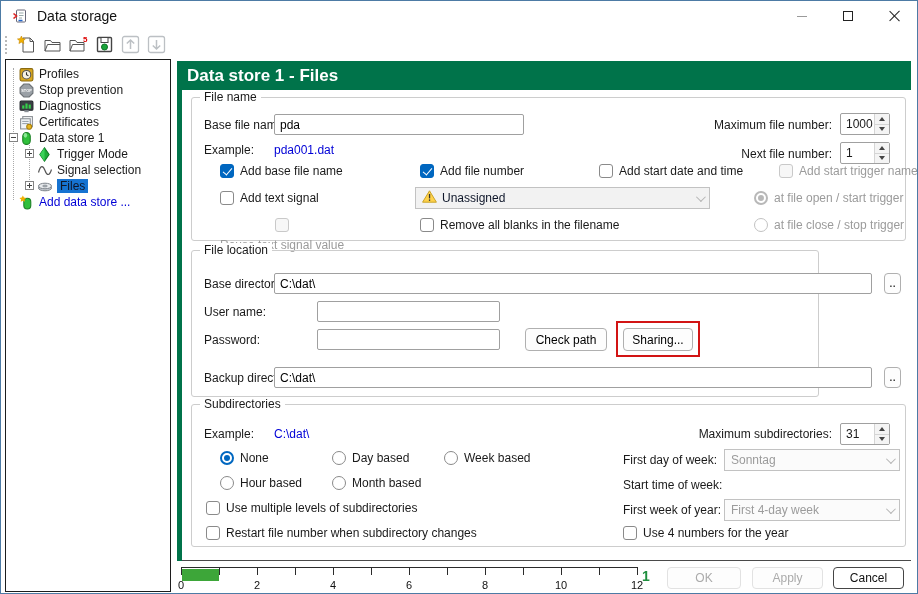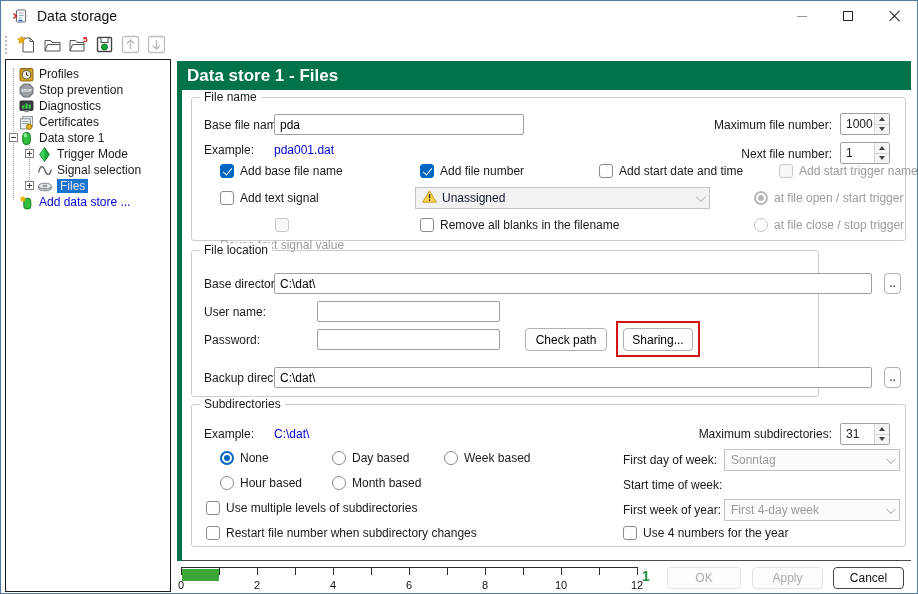--- a/index.html
+++ b/index.html
@@ -24,21 +24,21 @@
   .toolbar { position:absolute; left:0; top:30px; width:100%; height:27px; background:#fff; display:flex; align-items:center; }
   .grip { width:3px; height:18px; margin-left:4px; border-left:2px dotted #b9b9b9; }
   .tool-btn { width:25px; height:24px; margin-left:1px; display:flex; align-items:center; justify-content:center; border-radius:3px; }
   .tool-btn:first-of-type { margin-left:6px; }
 
   
   .tree { position:absolute; left:4px; top:58px; width:166px; height:533px; background:#fff; border:1px solid #1c1c1c; overflow:hidden; }
   .trow { position:absolute; height:16px; display:flex; align-items:center; white-space:nowrap; }
   .trow .ticon { display:inline-flex; width:17px; justify-content:center; }
   .tlabel { margin-left:4px; }
-  .tlabel.sel { background:#1673d1; color:#e5e5e5; padding:0 3px; }
+  .tlabel.sel { background:#1673d1; color:#0f172a; padding:0 3px; }
   .tlabel.link { color:#0000d6; }
   .expander { position:absolute; width:9px; height:9px; border:1px solid #848484; background:#fff; }
   .expander::before { content:""; position:absolute; left:1px; top:3px; width:5px; height:1px; background:#444; }
   .expander.plus::after { content:""; position:absolute; left:3px; top:1px; width:1px; height:5px; background:#444; }
   .dot-v { position:absolute; border-left:1px dotted #aaa; width:0; }
 
   
   .main { position:absolute; left:176px; top:60px; width:734px; height:500px; background:#fff; border-bottom:1px solid #4a4a4a; }
   .main-stripe { position:absolute; left:0; top:0; bottom:-1px; width:5px; background:#00734a; }
   .main-header { position:absolute; left:0; top:0; width:100%; height:29px; background:#00734a; color:#fff; font-weight:bold; font-size:17px; line-height:29px; padding-left:10px; }

